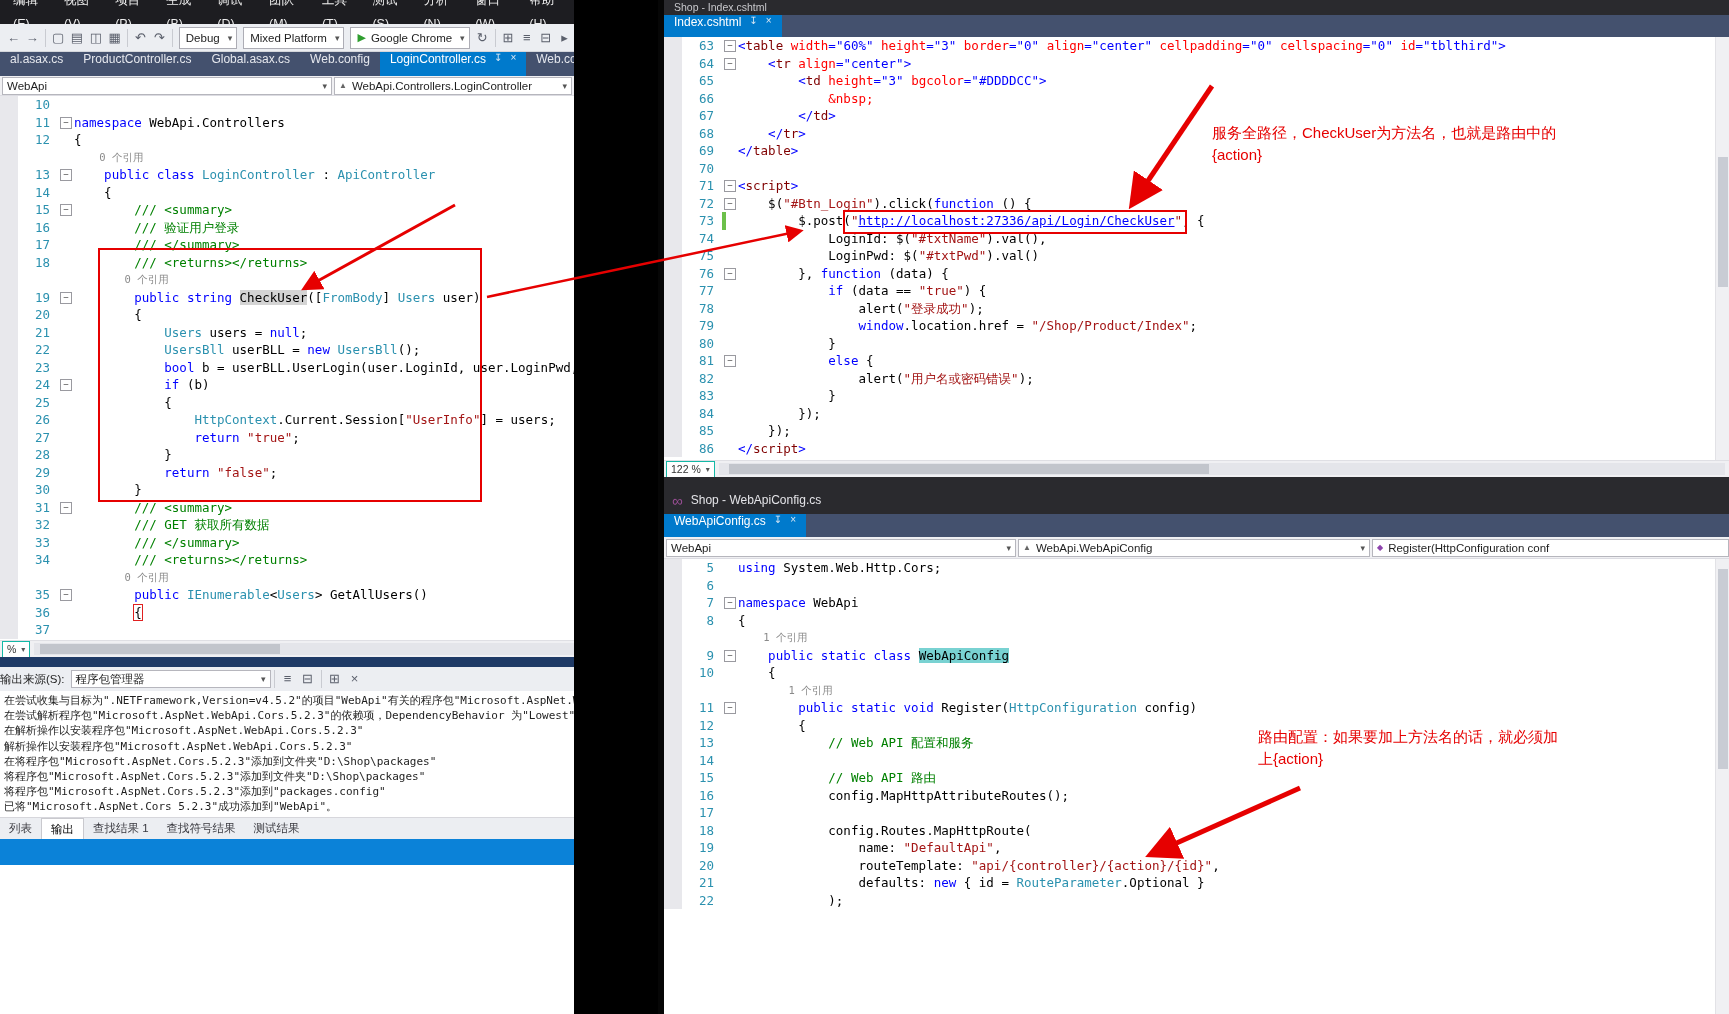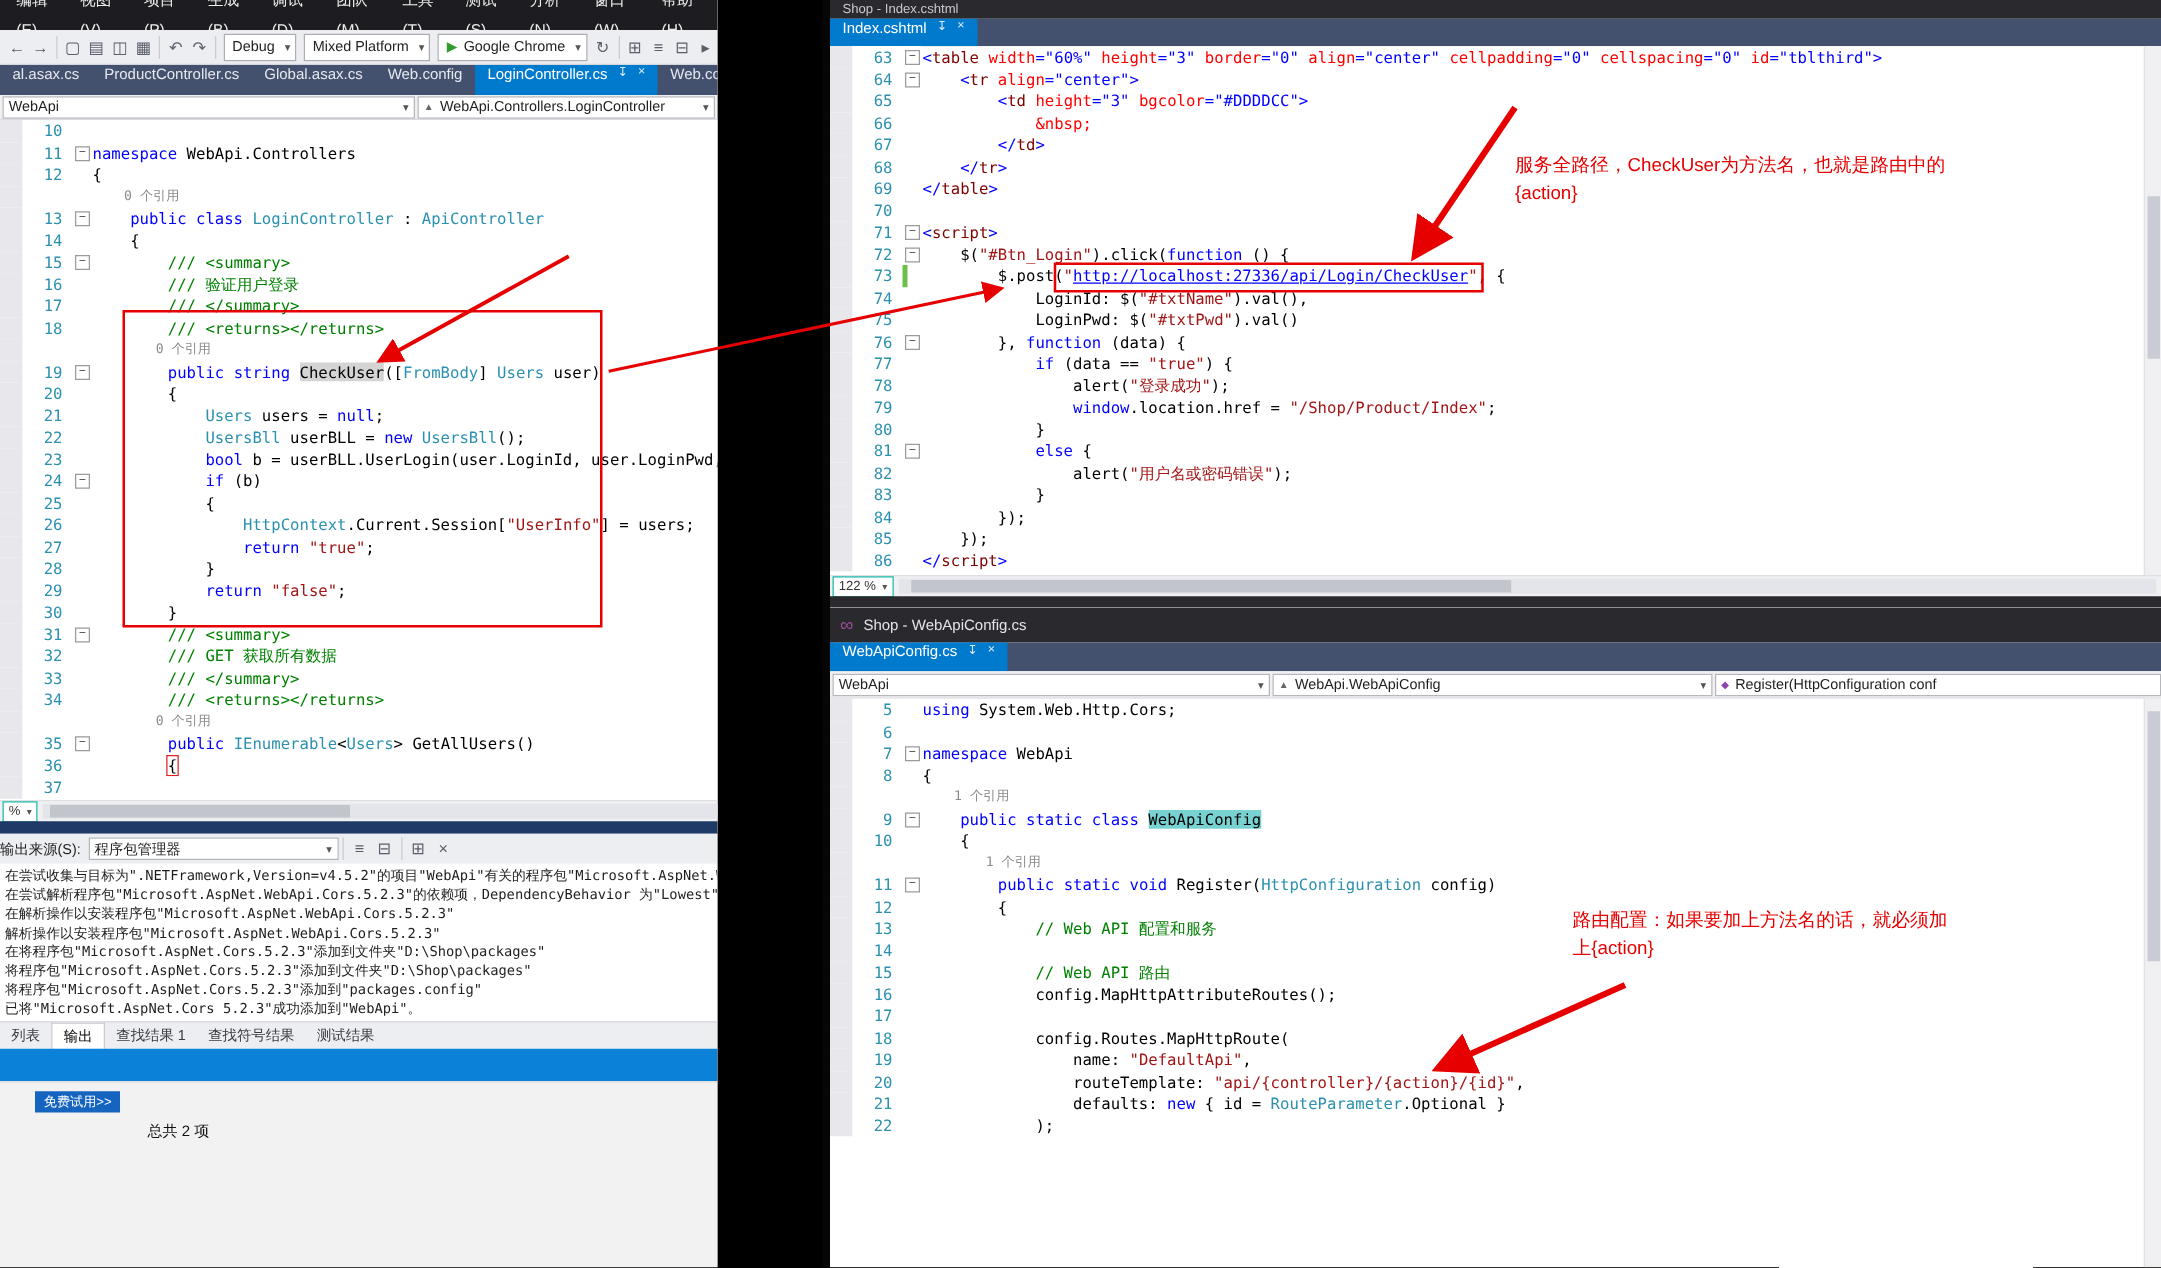--- a/index.html
+++ b/index.html
@@ -430,24 +430,20 @@
     <div class="outtabs">
       <div class="outtab">列表</div>
       <div class="outtab active">输出</div>
       <div class="outtab">查找结果 1</div>
       <div class="outtab">查找符号结果</div>
       <div class="outtab">测试结果</div>
     </div>
 
     <div class="statusbar"></div>
 
-    <div class="bottomarea">
-      <div class="trialbadge">免费试用&gt;&gt;</div>
-      <div class="totaltext">总共 2 项</div>
-    </div>
   </section>
 
   <div class="vdivider"></div>
 
   <section class="win win-rt">
     <div class="rt-title">Shop - Index.cshtml</div>
     <div class="rt-tabstrip">
       <div class="tab active">
         <span>Index.cshtml</span>
         <span class="tic">↧</span>

